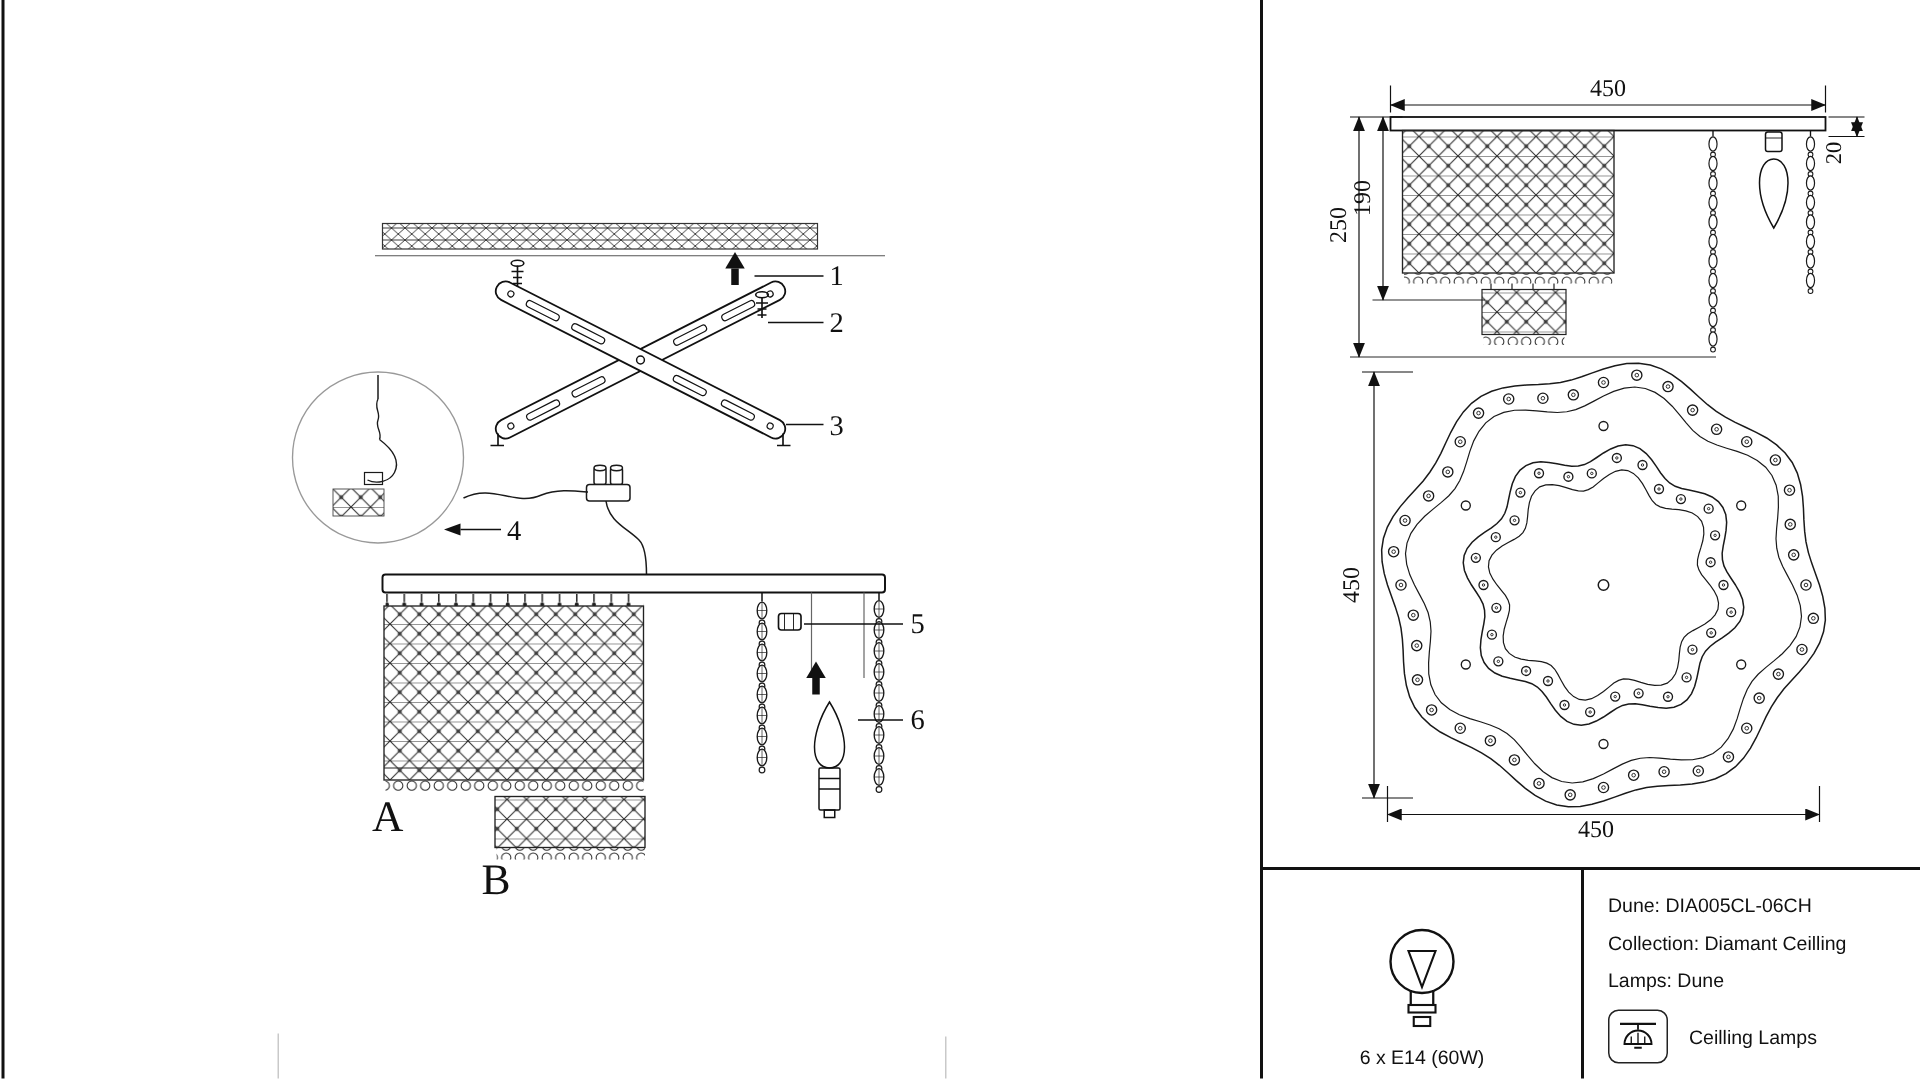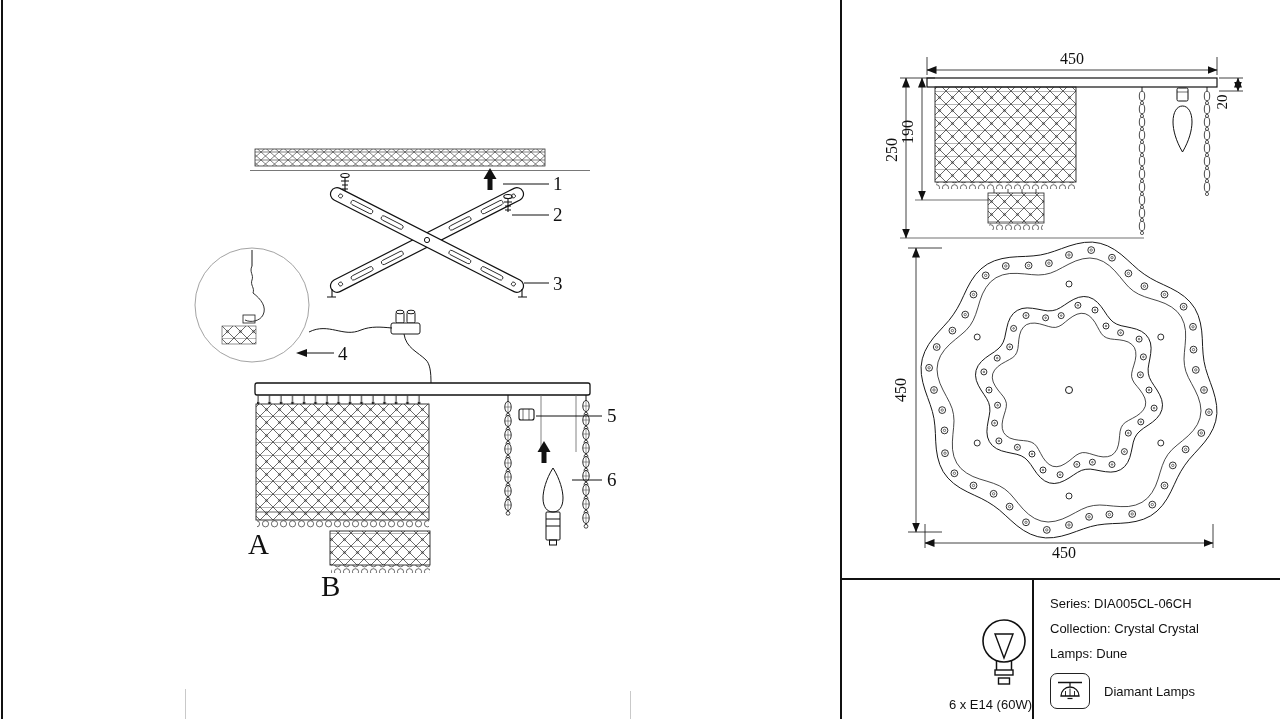--- a/index.html
+++ b/index.html
@@ -6,22 +6,22 @@
   html,body{width:1280px;height:719px;background:#fff;overflow:hidden;
     font-family:"Liberation Sans",sans-serif;color:#111}
   .page{position:absolute;inset:0;background:#fff}
   .edge-left{position:absolute;left:1px;top:0;width:2px;height:719px;background:#111}
   .divider{position:absolute;left:840px;top:0;width:2px;height:719px;background:#111}
   .left-svg{position:absolute;left:0;top:0}
   .right-svg{position:absolute;left:842px;top:0}
   svg text{font-family:"Liberation Serif",serif;fill:#111}
   .spec{position:absolute;left:842px;top:578px;width:438px;height:141px;
     border-top:2px solid #111;display:flex;background:#fff}
-  .spec-left{width:192px;border-right:2px solid #111;display:flex;flex-direction:column;
-    align-items:flex-end;justify-content:flex-end;padding-bottom:7px}
+  .spec-left{width:214px;border-right:2px solid #111;display:flex;flex-direction:column;
+    align-items:center;justify-content:flex-end;padding-bottom:7px}
   .bulb-label{font-size:13px;margin-top:3px}
   .spec-right{flex:1;padding:16px 0 0 16px}
   .spec-line{font-size:13px;margin-bottom:10px}
   .spec-cat{display:flex;align-items:center;gap:14px;margin-top:12px}
   .cat-icon{width:40px;height:36px;border:1.5px solid #222;border-radius:7px;
     display:flex;align-items:center;justify-content:center;background:#fff}
   .cat-label{font-size:13px}
   .mark{position:absolute;width:1px;background:#c9c9c9}
 </style>
 </head>
@@ -448,33 +448,33 @@
         <circle cx="28" cy="27" r="21" fill="none" stroke="#111" stroke-width="1.6"></circle>
         <polygon points="19,20 37,20 28,44" fill="none" stroke="#111" stroke-width="1.4"></polygon>
         <line x1="20.5" y1="46" x2="20.5" y2="56" stroke="#111" stroke-width="1.5"></line>
         <line x1="35.5" y1="46" x2="35.5" y2="56" stroke="#111" stroke-width="1.5"></line>
         <rect x="19" y="56" width="18" height="5" fill="none" stroke="#111" stroke-width="1.4"></rect>
         <rect x="22.5" y="64" width="11" height="6" fill="none" stroke="#111" stroke-width="1.4"></rect>
       </svg>
       <div class="bulb-label">6 x E14 (60W)</div>
     </div>
     <div class="spec-right">
-      <div class="spec-line">Series: DIA005CL-06CH</div>
-      <div class="spec-line">Collection: Crystal Crystal</div>
+      <div class="spec-line">Dune: DIA005CL-06CH</div>
+      <div class="spec-line">Collection: Diamant Ceilling</div>
       <div class="spec-line">Lamps: Dune</div>
       <div class="spec-cat">
         <span class="cat-icon">
           <svg width="30" height="24" viewBox="0 0 30 24">
             <line x1="3" y1="3.5" x2="27" y2="3.5" stroke="#111" stroke-width="1.5"></line>
             <line x1="15" y1="3.5" x2="15" y2="7.5" stroke="#111" stroke-width="1.2"></line>
             <path d="M6,17 a9,9 0 0 1 18,0 z" fill="none" stroke="#111" stroke-width="1.3"></path>
             <path d="M10.5,12 V17 M15,9.5 V17 M19.5,12 V17" stroke="#111" stroke-width="0.9" fill="none"></path>
             <line x1="12.5" y1="19.5" x2="17.5" y2="19.5" stroke="#111" stroke-width="1.2"></line>
           </svg>
         </span>
-        <span class="cat-label">Diamant Lamps</span>
+        <span class="cat-label">Ceilling Lamps</span>
       </div>
     </div>
   </div>
 
   <div class="mark" style="left:185px;top:689px;height:30px"></div>
   <div class="mark" style="left:630px;top:691px;height:28px"></div>
 </div>
 
 </body></html>

